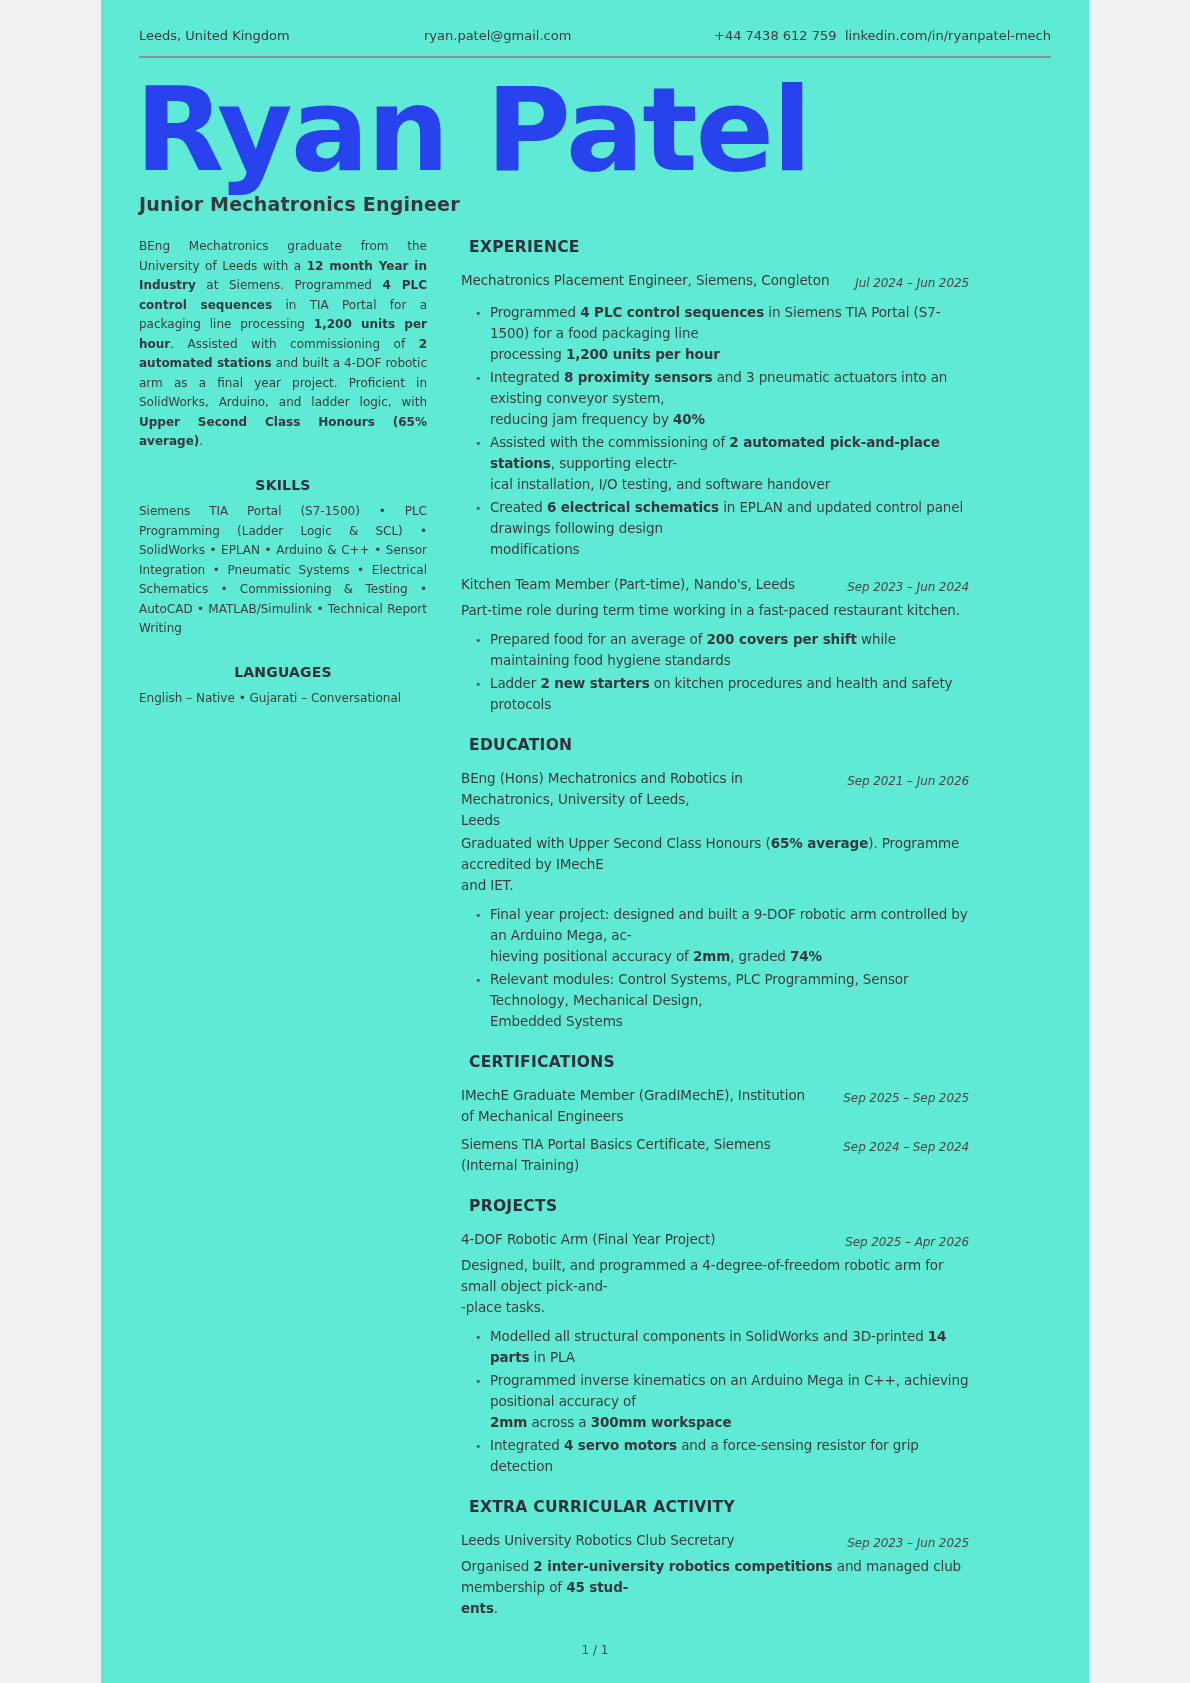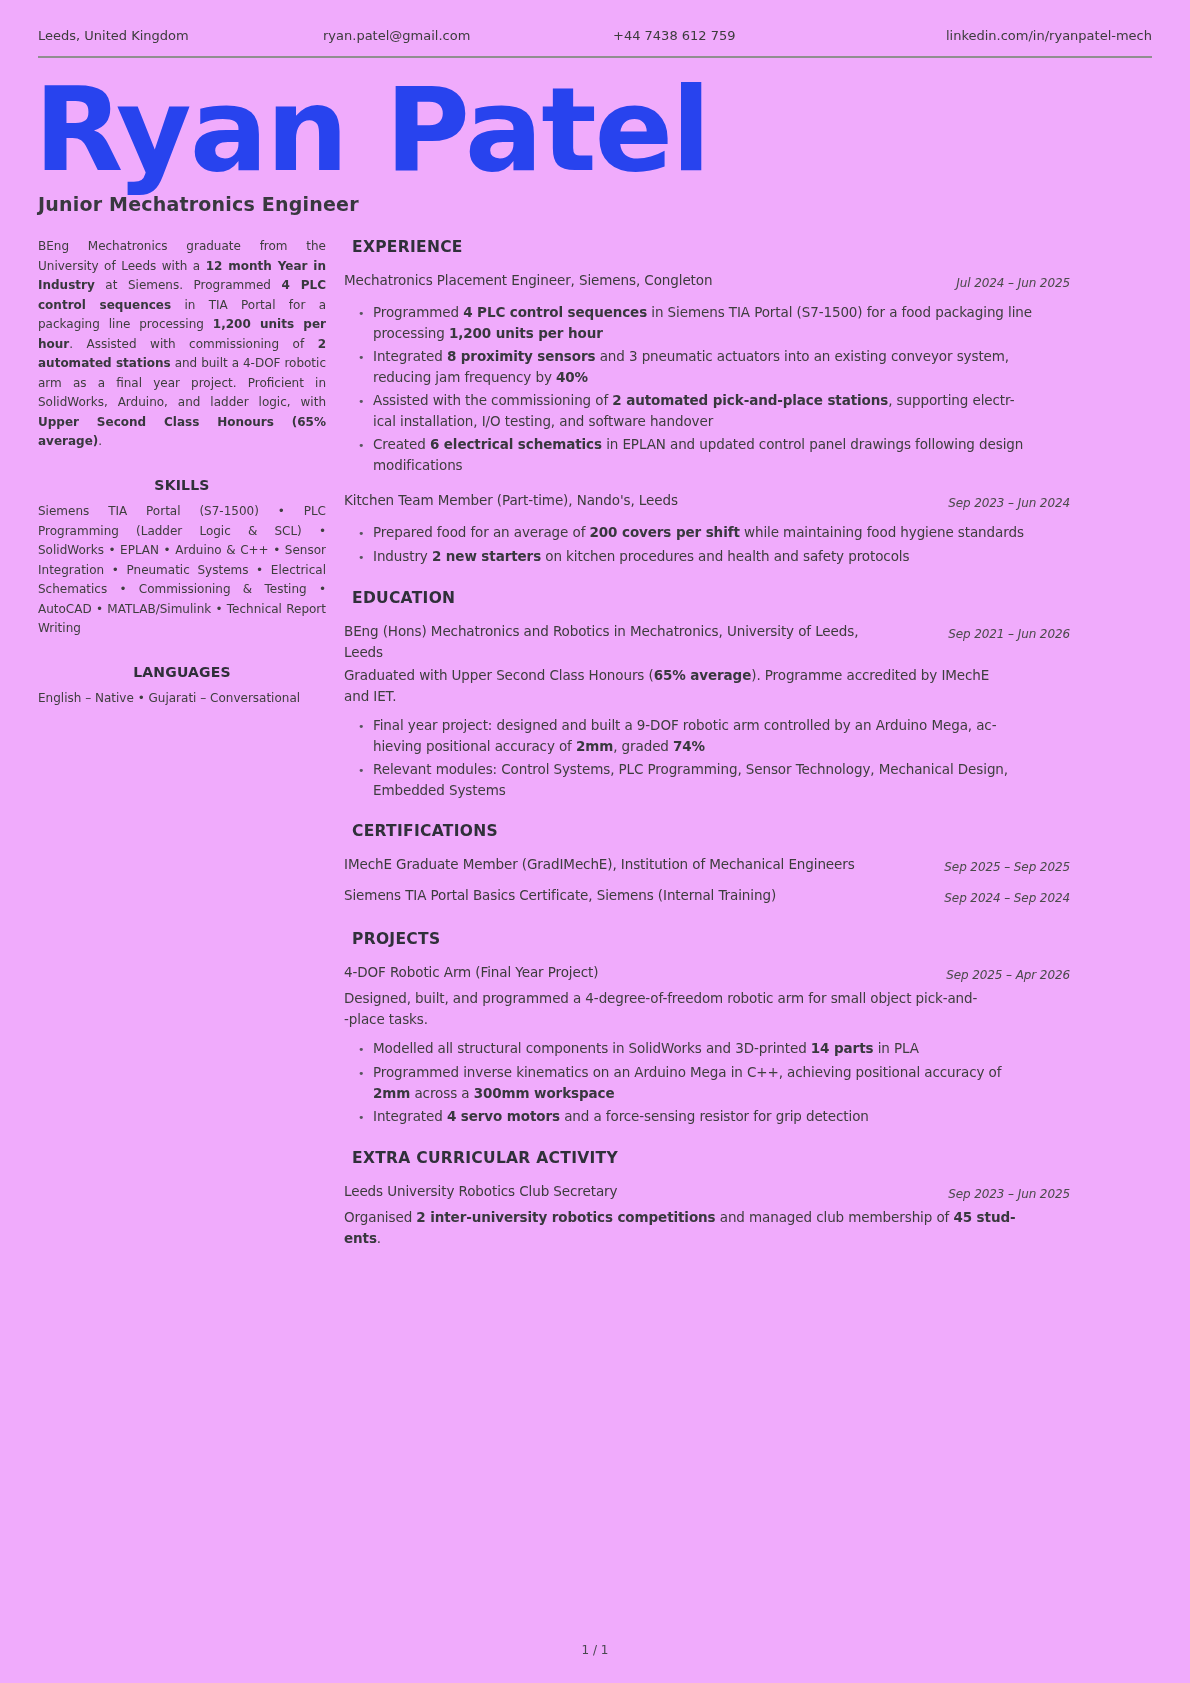--- a/index.html
+++ b/index.html
@@ -1,31 +1,31 @@
 <!DOCTYPE html>
 <html><head>
 <meta charset="utf-8">
 <style>
   html,body{margin:0;padding:0;background:#f1f1ef;}
   .page{
-    width:1190px;height:1683px;margin:0 auto;background:#f0abfc;
+    width:988px;height:1683px;margin:0 auto;background:#5eead4;
     position:relative;box-sizing:border-box;padding:28px 38px 0 38px;
     font-family:"DejaVu Sans",sans-serif;color:#3e3e3e;overflow:hidden;
   }
   
   .contact{display:grid;grid-template-columns:285px 290px 1fr auto;font-size:13px;color:#3c3c3c;}
   .contact .ra{text-align:right;}
   .rule{border-bottom:2px solid #8f8f8f;margin-top:13px;}
   h1.name{
     font-size:116px;font-weight:700;line-height:1;margin:14px 0 0 -4px;
     letter-spacing:-2px;color:#2843ee;
   }
   .subtitle{font-size:19px;font-weight:700;color:#38383f;margin-top:5px;letter-spacing:.2px;}
   
-  .cols{display:flex;gap:18px;margin-top:22px;padding-right:82px;}
+  .cols{display:flex;gap:34px;margin-top:22px;padding-right:82px;}
   .leftcol{width:288px;flex:none;font-size:12px;line-height:19.5px;text-align:justify;}
   .leftcol p{margin:0;}
   .sidehead{font-size:14px;font-weight:700;color:#30303a;margin:24px 0 7px 0;text-align:center;letter-spacing:.2px;}
   .languages{white-space:nowrap;text-align:left;}
   .rightcol{flex:1;min-width:0;font-size:13.5px;line-height:21px;letter-spacing:-.1px;}
   
   .section{margin-bottom:20px;}
   .section-heading{font-size:15.5px;font-weight:700;color:#30303a;margin:0 0 12px 8px;letter-spacing:.3px;}
   .entry{margin-bottom:14px;}
   .entry.compact{margin-bottom:7px;}
@@ -95,28 +95,29 @@
                 <span class="btext"><span>Created </span><strong>6 electrical schematics</strong><span> in EPLAN and updated control panel drawings following design
 modifications</span></span>
               </li>
             </ul>
           </div>
           <div class="entry">
             <div class="entry-row">
               <div class="entry-title">Kitchen Team Member (Part-time), Nando's, Leeds</div>
               <div class="entry-date">Sep 2023 – Jun 2024</div>
             </div>
+            <div class="entry-desc"><span>Part-time role during term time working in a fast-paced restaurant kitchen.</span></div>
             <ul class="bullets">
               <li>
                 <span class="marker">•</span>
                 <span class="btext"><span>Prepared food for an average of </span><strong>200 covers per shift</strong><span> while maintaining food hygiene standards</span></span>
               </li>
               <li>
                 <span class="marker">•</span>
-                <span class="btext"><span>Industry </span><strong>2 new starters</strong><span> on kitchen procedures and health and safety protocols</span></span>
+                <span class="btext"><span>Ladder </span><strong>2 new starters</strong><span> on kitchen procedures and health and safety protocols</span></span>
               </li>
             </ul>
           </div>
         </section>
         <section class="section">
           <h2 class="section-heading">EDUCATION</h2>
           <div class="entry">
             <div class="entry-row">
               <div class="entry-title">BEng (Hons) Mechatronics and Robotics in Mechatronics, University of Leeds,
 Leeds</div>

